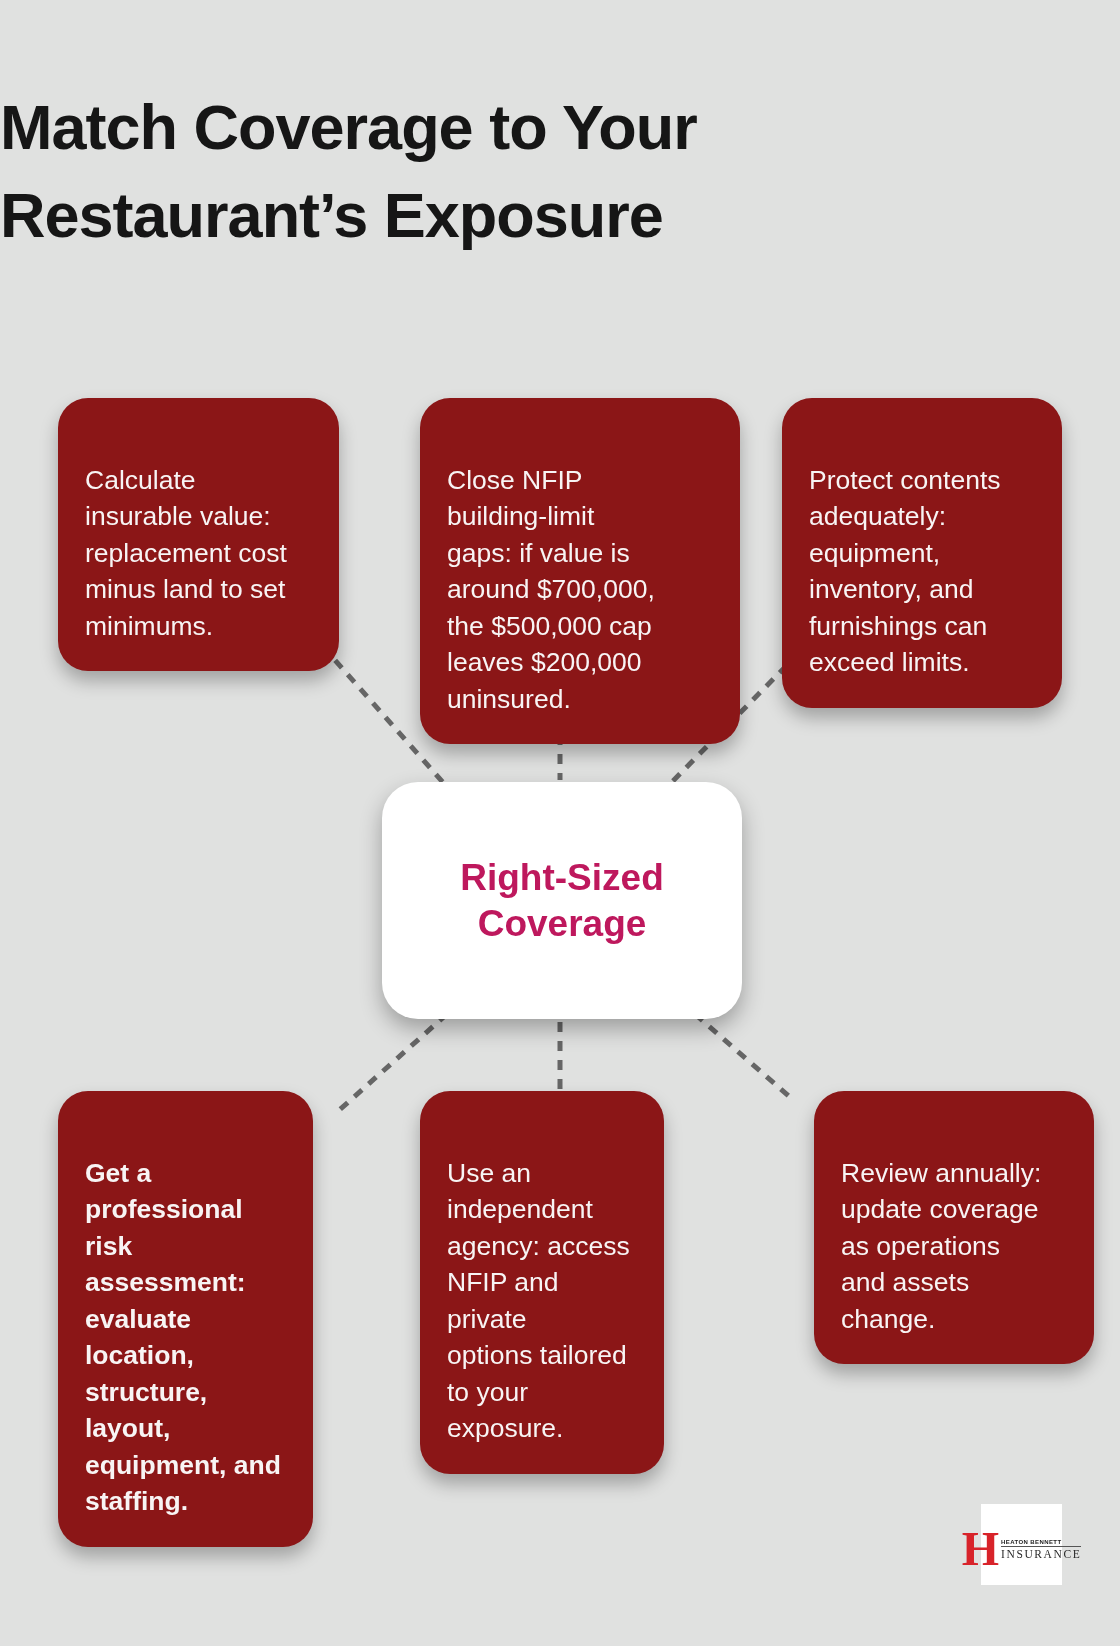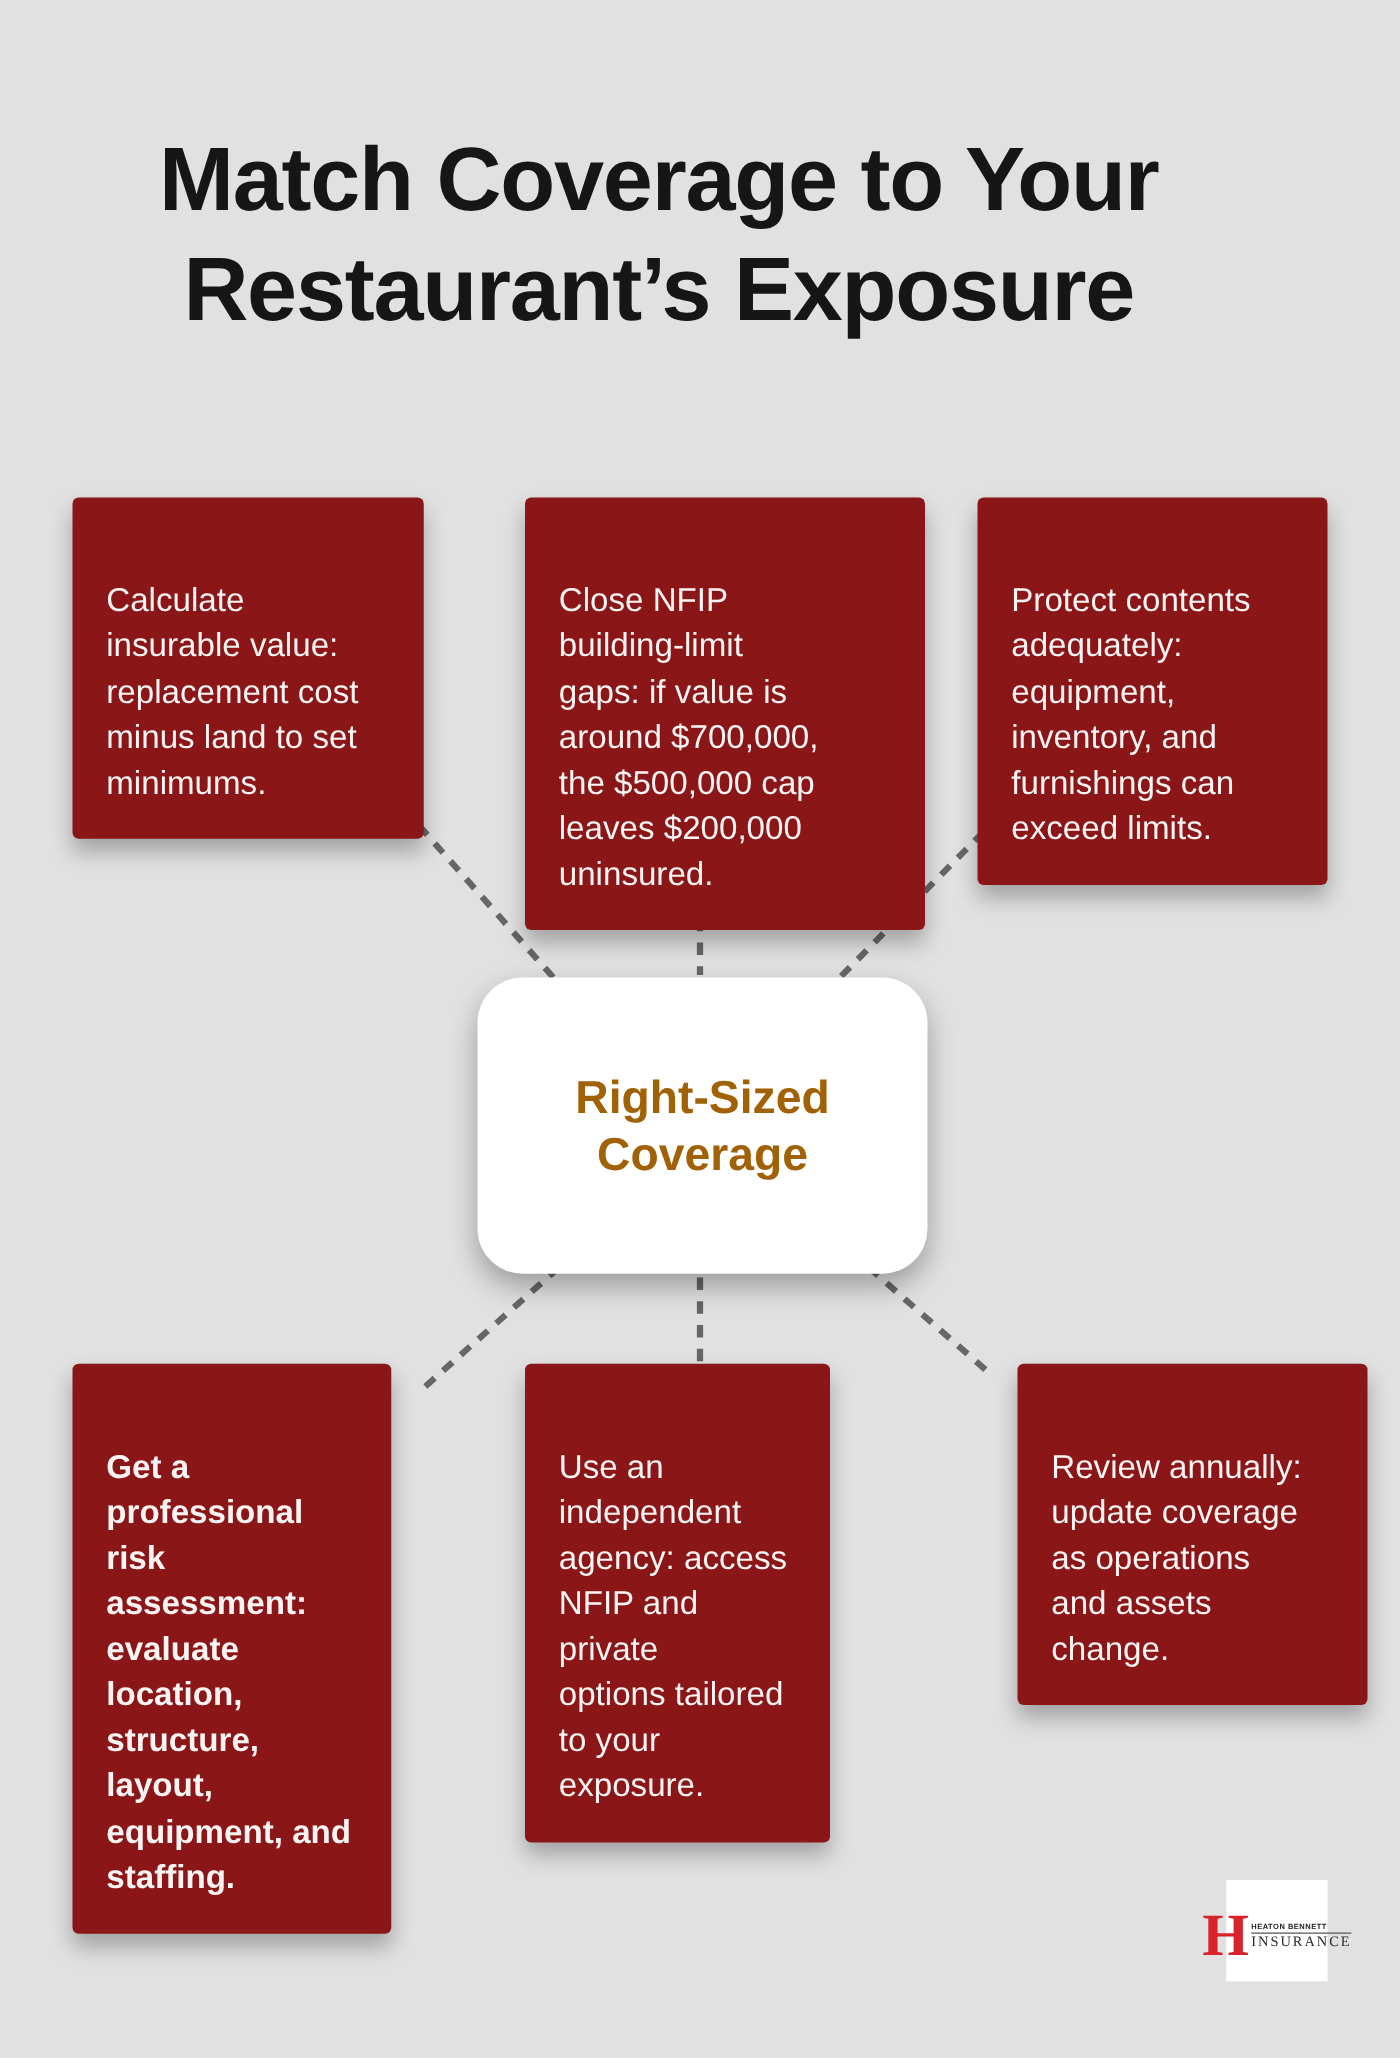--- a/index.html
+++ b/index.html
@@ -13,34 +13,33 @@
   }
   .connector-layer {
     position: absolute;
     left: 0; top: 0;
     width: 1120px; height: 1646px;
     pointer-events: none;
   }
   .title {
     position: absolute;
     left: 0;
-    top: 100px;
+    top: 83px;
     width: 1054px;
-    text-align: center;
-    font-size: 72px;
+    font-size: 63px;
     line-height: 88px;
     font-weight: bold;
     color: #161616;
     letter-spacing: -1px;
     white-space: pre-line;
   }
   .node {
     position: absolute;
     background: #8b1617;
-    border-radius: 5px;
+    border-radius: 30px;
     box-shadow: 0 10px 18px rgba(0,0,0,0.28);
     color: #f8f4f4;
     font-size: 26.5px;
     line-height: 36.5px;
     padding: 27px 25px 27px 27px;
     box-sizing: border-box;
     white-space: pre-line;
   }
   .node-1 { left: 58px;  top: 398px;  width: 281px; }
   .node-2 { left: 420px; top: 398px;  width: 320px; }
@@ -56,21 +55,21 @@
     border-radius: 36px;
     box-shadow: 0 10px 22px rgba(0,0,0,0.30);
     display: flex;
     align-items: center;
     justify-content: center;
   }
   .center-node-label {
     font-size: 37px;
     line-height: 46px;
     font-weight: bold;
-    color: #a16207;
+    color: #be185d;
     text-align: center;
     white-space: pre-line;
   }
   .logo {
     position: absolute;
     left: 981px; top: 1504px;
     width: 81px; height: 81px;
     background: #ffffff;
     display: flex;
     align-items: center;

